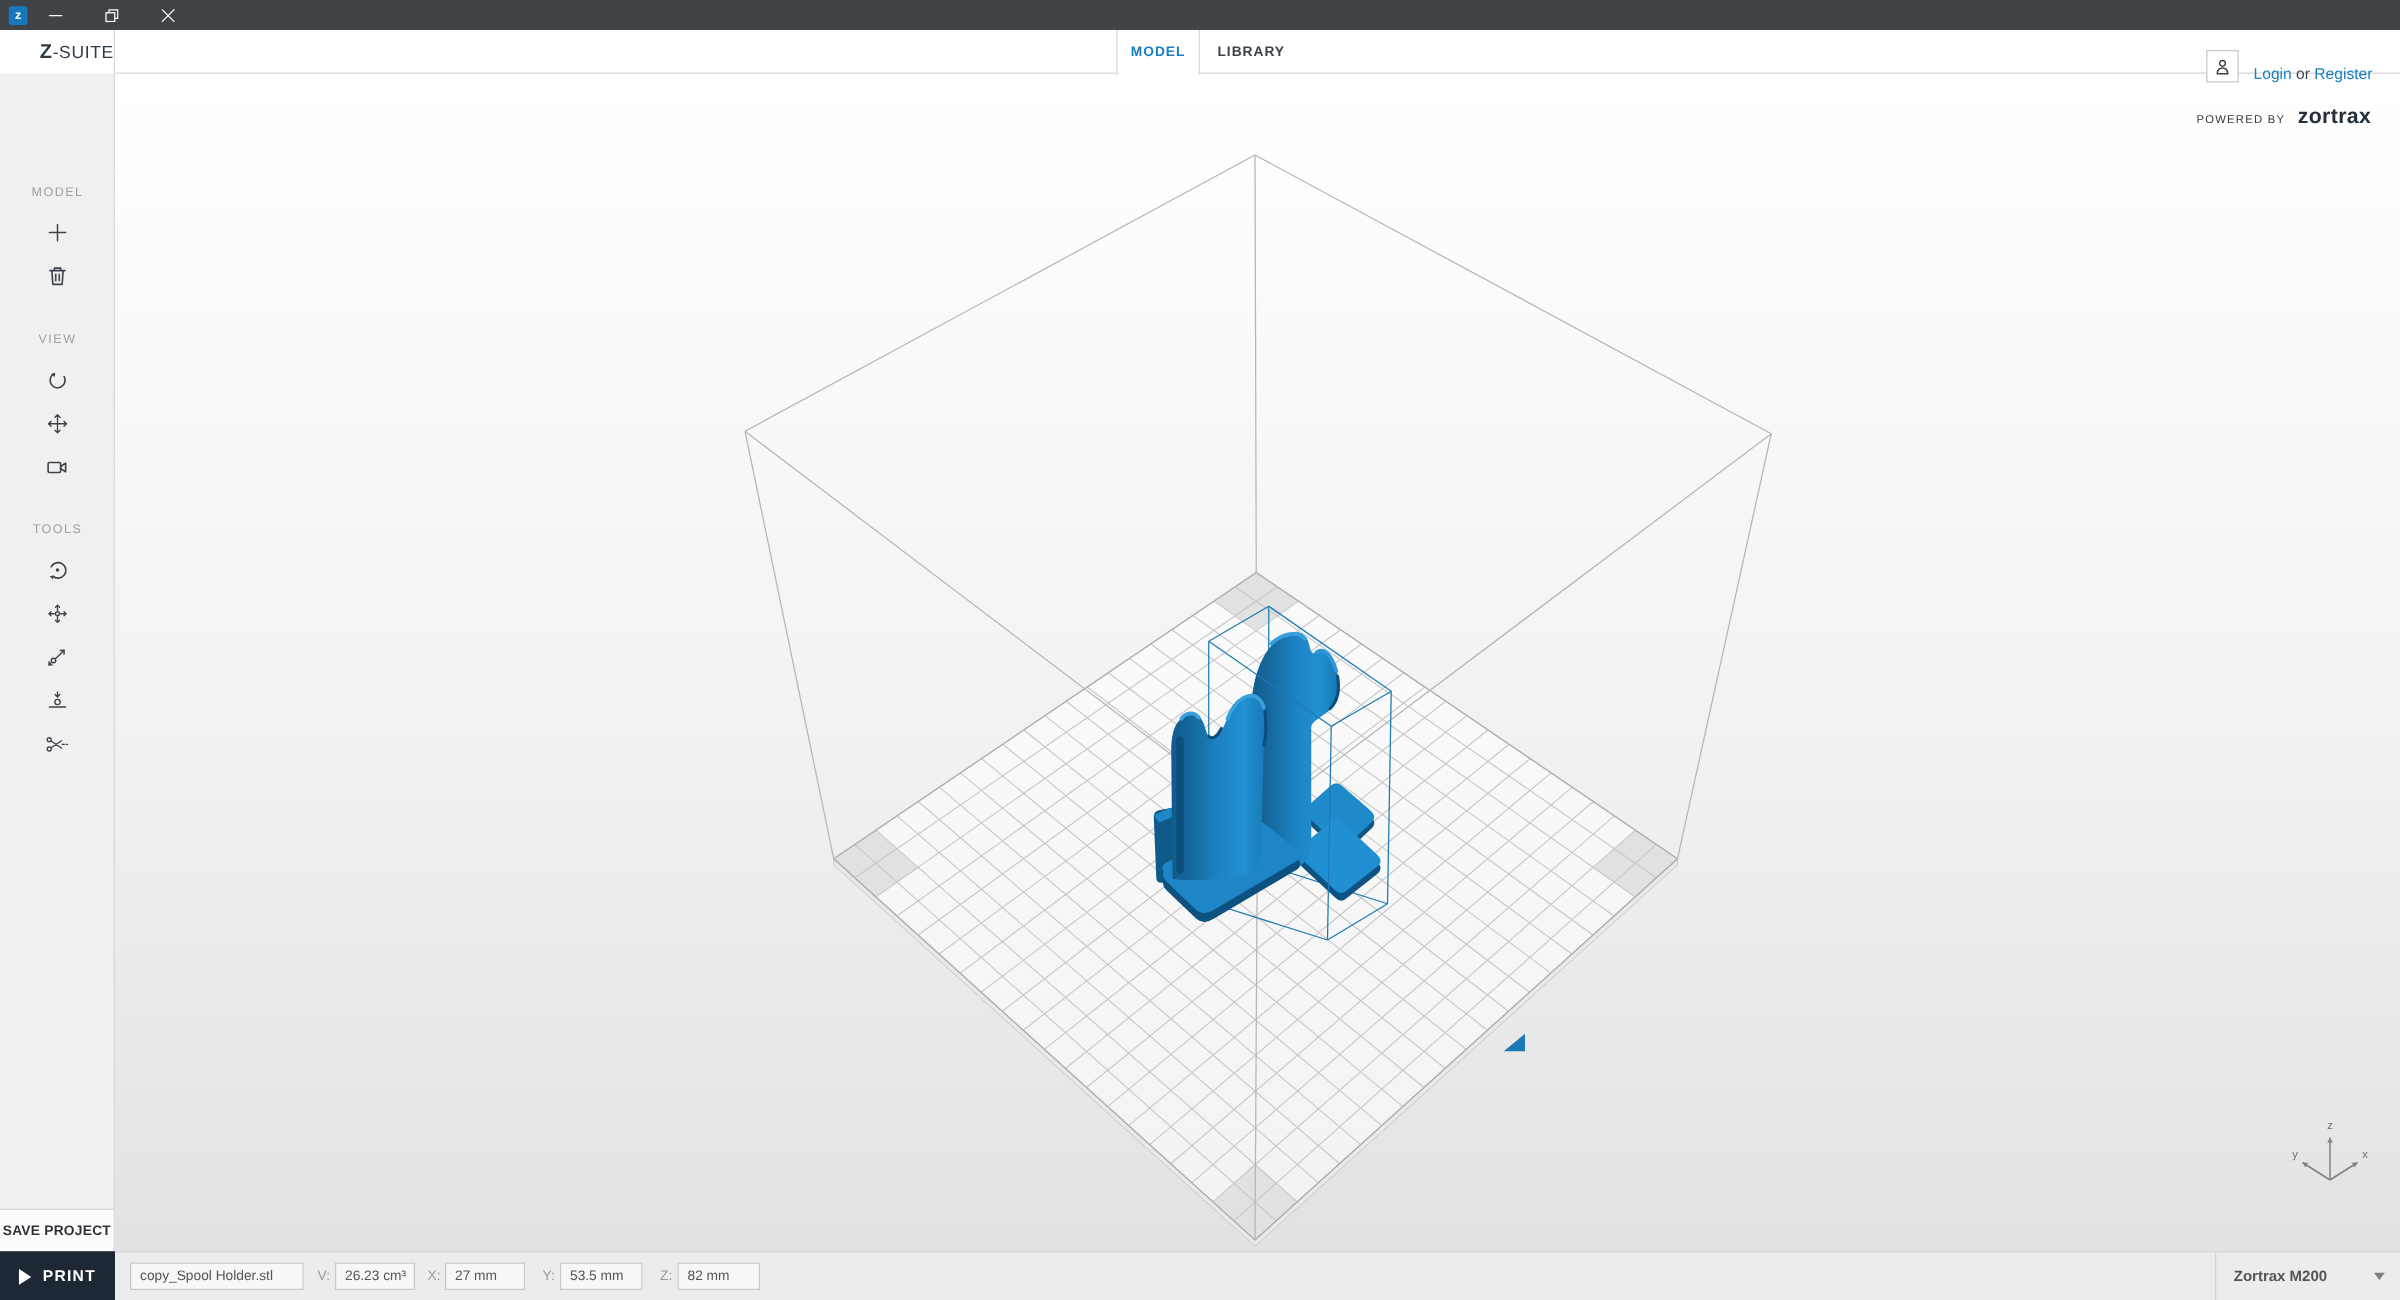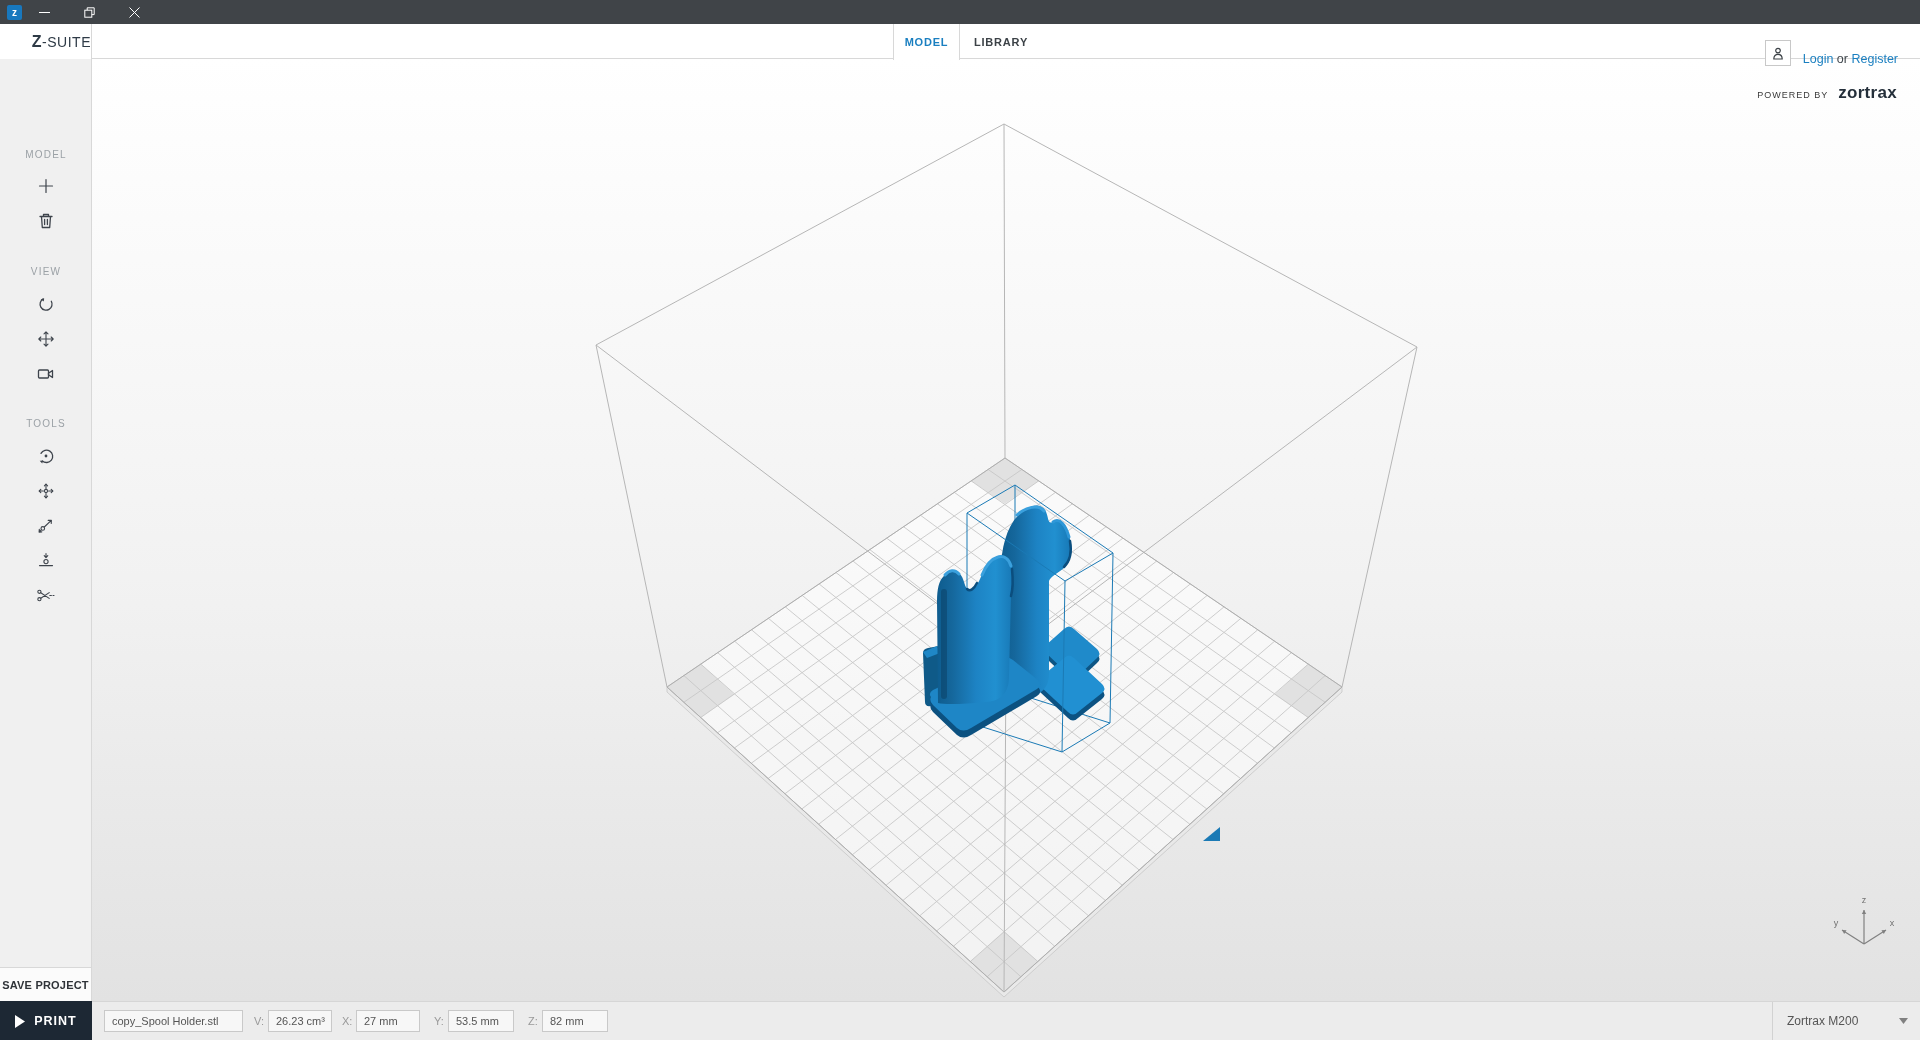--- a/index.html
+++ b/index.html
@@ -51,21 +51,21 @@
   .printbar{position:absolute;left:0;top:1001px;width:1920px;height:39px;background:#ececec;
     border-top:1px solid #d6d6d6;z-index:35;}
   .print-btn{position:absolute;left:0;top:-1px;width:92px;height:40px;background:#1d2834;color:#fff;
     display:flex;align-items:center;justify-content:center;gap:9px;font-size:12.5px;font-weight:700;
     letter-spacing:1px;cursor:pointer;}
   .fld{position:absolute;top:8px;height:22px;border:1px solid #c9c9c9;background:#f7f7f7;
     font-size:11px;color:#555;padding:0 0 0 7px;font-family:"Liberation Sans",sans-serif;outline:none;}
   .dim-label{position:absolute;top:13px;font-size:11px;color:#999;}
   .printer-select{position:absolute;left:1772px;top:0;width:148px;height:38px;border-left:1px solid #d2d2d2;
     display:flex;align-items:center;cursor:pointer;}
-  .printer-select .ptxt{font-size:12px;color:#555;margin-left:14px;flex:1;}
+  .printer-select .ptxt{font-size:12px;color:#555;margin-left:14px;flex:1;font-weight:bold;}
   .printer-select svg{margin-right:12px;}
 
   
   .viewport{position:absolute;left:92px;top:59px;width:1828px;height:942px;overflow:hidden;
     background:linear-gradient(180deg,#ffffff 0%,#f2f2f2 55%,#e2e2e2 100%);}
   .scene-svg{position:absolute;left:-92px;top:-59px;width:1920px;height:1040px;}
   .powered{position:absolute;right:23px;top:24px;display:flex;align-items:baseline;gap:10px;z-index:5;}
   .powered .pby{font-size:9px;color:#3a3a3a;letter-spacing:1px;}
   .powered .brand{font-size:17px;font-weight:800;color:#242f3a;letter-spacing:.3px;}
 </style>

